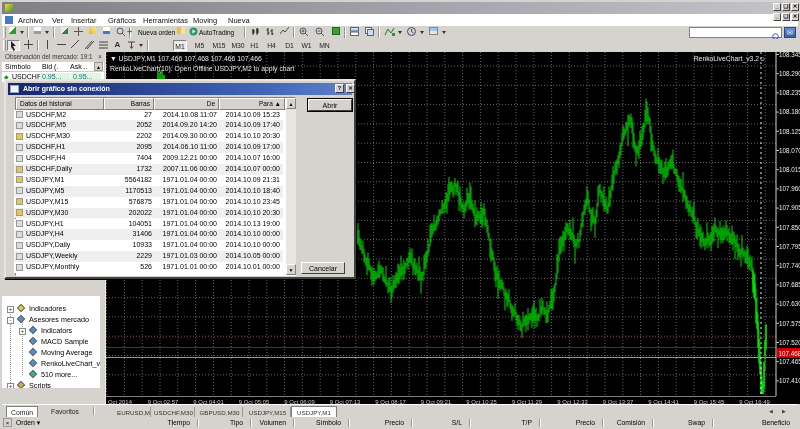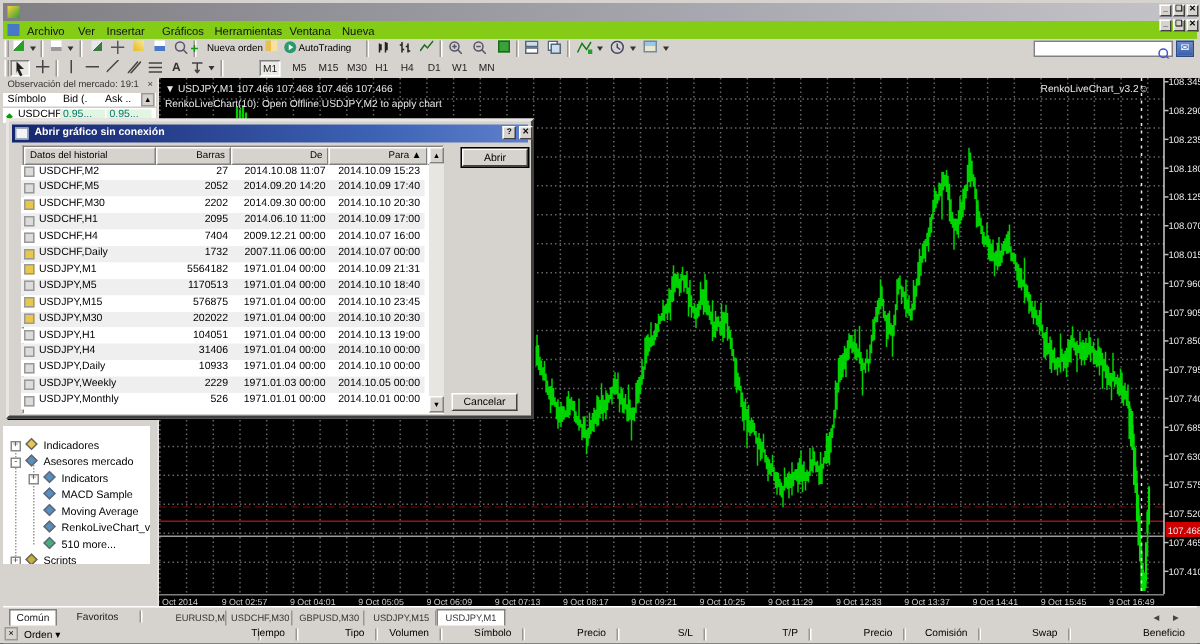--- a/index.html
+++ b/index.html
@@ -1,21 +1,21 @@
 <!DOCTYPE html>
 <html><head><meta charset="utf-8"><style>
 *{margin:0;padding:0;box-sizing:border-box}
 html,body{width:800px;height:429px}
 body{position:relative;overflow:hidden;font-family:"Liberation Sans",sans-serif;background:#d6d3ce}
 .abs{position:absolute}
 #titlebar{left:2px;top:2px;width:796px;height:12px;background:linear-gradient(90deg,#7f7f84,#a8a8b0 60%,#c4c4c8)}
 #titlebar .txt{position:absolute;left:14px;top:2px;color:#fff;font-size:8px;font-weight:bold;letter-spacing:.3px}
 .wbtn{position:absolute;width:8px;height:8px;top:2px;background:#d6d3ce;border:1px solid;
  border-color:#fff #404040 #404040 #fff;font-size:5.5px;line-height:5px;text-align:center;color:#000;font-weight:bold}
-#menubar{left:2px;top:14px;width:796px;height:12px;background:#84cc16;font-size:7.5px;color:#111}
+#menubar{left:2px;top:14px;width:796px;height:12px;background:#ffffff;font-size:7.5px;color:#111}
 #menubar span{position:absolute;top:2px}
 .tb{left:2px;width:796px;height:13px;background:#d6d3ce}
 .ti{position:absolute;width:13px;height:11px;top:1px;font-size:8px;line-height:10px;text-align:center;color:#333}
 .ti.press{background:#e8e6e2;border:1px solid;border-color:#808080 #fff #fff #808080}
 .tf{position:absolute;top:1px;height:11px;font-size:6.8px;line-height:11px;text-align:center;color:#222}
 .tf.press{background:#eceae6;border:1px solid;border-color:#808080 #fff #fff #808080}
 .tbl{position:absolute;top:3px;font-size:6.5px;color:#000}
 .sep{position:absolute;width:2px;height:11px;top:1px;border-left:1px solid #9a9792;border-right:1px solid #fff}
 .grip{position:absolute;width:3px;height:11px;top:1px;border-left:1px solid #fff;border-right:1px solid #9a9792}
 .drop{position:absolute;top:5px;width:0;height:0;border:2.5px solid transparent;border-top:3.5px solid #333}
@@ -24,21 +24,21 @@
 .sbtn{position:absolute;left:782px;top:1px;width:12px;height:11px;background:linear-gradient(#6a8fd0,#3a5fa8);
  border:1px solid #2a4a88;color:#fff;font-size:7px;line-height:10px;text-align:center}
 .oh{fill:#e8e8e8;font-size:6.8px;font-family:"Liberation Sans",sans-serif}
 .pl{fill:#eee;font-size:6.3px;font-family:"Liberation Sans",sans-serif}
 .tl{fill:#ccc;font-size:5.9px;font-family:"Liberation Sans",sans-serif}
 .gr{stroke:#666666;stroke-width:1;stroke-dasharray:1,2}
 #mwtitle{left:2px;top:52px;width:102px;height:10px;font-size:6.3px;color:#333;background:#d6d3ce;padding:1px 0 0 3px}
 #mwhead{left:2px;top:62px;width:102px;height:10px;background:#fff;font-size:7px;color:#000;border-bottom:1px solid #ccc}
 #mwhead span,#mwrow span{position:absolute;top:1px}
 #mwrow{left:2px;top:72px;width:102px;height:10px;background:#fff;font-size:7px}
-#navpanel{left:2px;top:284px;width:98px;height:92px;background:#fff;overflow:hidden}
+#navpanel{left:2px;top:296px;width:98px;height:92px;background:#fff;overflow:hidden}
 .pmbox{position:absolute;width:7px;height:7px;border:1px solid #888;background:#fff;font-size:6px;line-height:5px;text-align:center;color:#333}
 .nicon{position:absolute;width:6px;height:6px;border:1px solid #667;transform:rotate(45deg)}
 .nline{position:absolute;border-left:1px dotted #999}
 .ntext{position:absolute;font-size:7.2px;color:#000;white-space:nowrap}
 #tabsrow{left:2px;top:404px;width:796px;height:13px;background:#d6d3ce;border-top:1px solid #fff}
 .ntab{position:absolute;top:1px;height:12px;font-size:6.8px;text-align:center;color:#222}
 .ctab{position:absolute;top:2px;height:11px;font-size:6.2px;text-align:center;color:#333;
  border-right:1px solid #9a9792;line-height:11px;white-space:nowrap;overflow:hidden}
 #term{left:2px;top:417px;width:796px;height:12px;background:#d6d3ce;font-size:6.8px;color:#000}
 .tsep{position:absolute;top:2px;height:8px;border-left:1px solid #9a9792;border-right:1px solid #fff}
@@ -69,21 +69,21 @@
     <span class="wbtn" style="left:780px;top:1px">❑</span>
     <span class="wbtn" style="left:789px;top:1px">✕</span>
 </div>
 <div id="menubar" class="abs">
  <span style="left:3px;width:8px;height:8px;background:#4879c8;top:2px"></span>
  <span style="left:16px">Archivo</span>
     <span style="left:50px">Ver</span>
     <span style="left:69px">Insertar</span>
  <span style="left:106px">Gráficos</span>
     <span style="left:141px">Herramientas</span>
- <span style="left:191px">Ventana</span>
+ <span style="left:191px">Moving</span>
     <span style="left:226px">Nueva</span>
  <span class="wbtn" style="left:771px;top:-1px">_</span>
     <span class="wbtn" style="left:780px;top:-1px">❑</span>
     <span class="wbtn" style="left:789px;top:-1px">✕</span>
 </div>
 <div class="tb abs" style="top:26px">
     <span class="grip" style="left:1px"></span>
     <span class="ti" style="left:4px;width:13px"><i style="display:inline-block;width:7px;height:7px;background:linear-gradient(135deg,#fff 45%,#2aa02a 45%);"></i></span>
     <span class="drop" style="left:18px"></span>
     <span class="sep" style="left:25px"></span>

